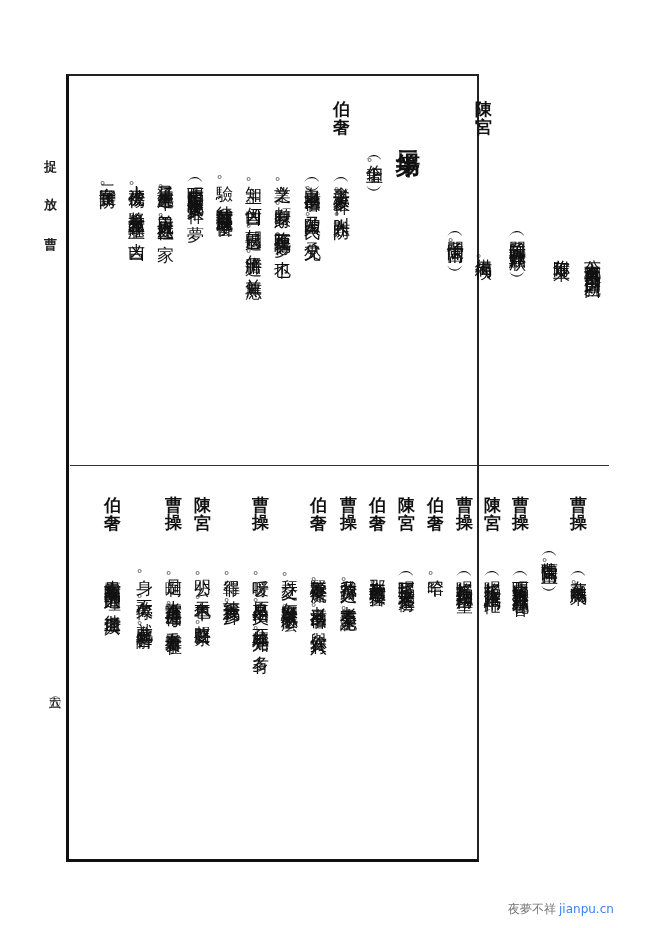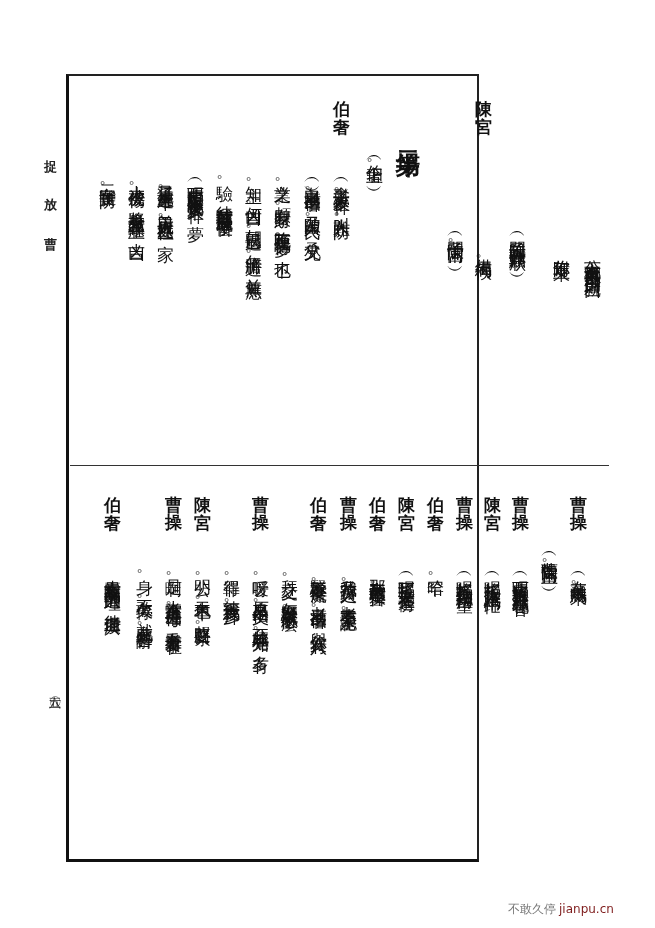--- a/index.html
+++ b/index.html
@@ -29,21 +29,21 @@
     font-size:13px; font-weight:bold; letter-spacing:38px; color:#222;
   }
   .pagenum {
     position:absolute; writing-mode:vertical-rl; text-orientation:upright;
     font-size:12px; letter-spacing:1px; color:#222;
   }
   .watermark {
     position:absolute; left:508px; top:901px; font-size:12px; color:#777;
     font-family:"DejaVu Sans","Liberation Sans",sans-serif; white-space:nowrap;
   }
-  .watermark .dom { color:#7f1d1d; margin-left:3px; }
+  .watermark .dom { color:#3b82f6; margin-left:3px; }
 </style>
 </head>
 <body>
 
 <div class="frame"></div>
 <div class="divider"></div>
 
 <div class="side" style="left:41px; top:150px;">捉放曹</div>
 <div class="pagenum" style="left:46px; top:686px;">六〇五</div>
 
@@ -111,14 +111,14 @@
 
 <div class="col role" style="left:164px; top:482px;">曹操</div>
 <div class="col" style="left:164px; top:566px;">是啊。本當進莊拜見伯母。爭奈有要事在</div>
 
 <div class="col" style="left:135px; top:566px;">身。不敢久停。就在此處告辭。</div>
 
 <div class="col role" style="left:103px; top:482px;">伯奢</div>
 <div class="col" style="left:103px; top:566px;">貴客焉有臨門不入的道理。待老漢與二</div>
 
 <div class="watermark">
-  <span>不敢久停</span><span class="dom">jianpu.cn</span>
+  <span>夜夢不祥</span><span class="dom">jianpu.cn</span>
 </div>
 
 </body></html>

